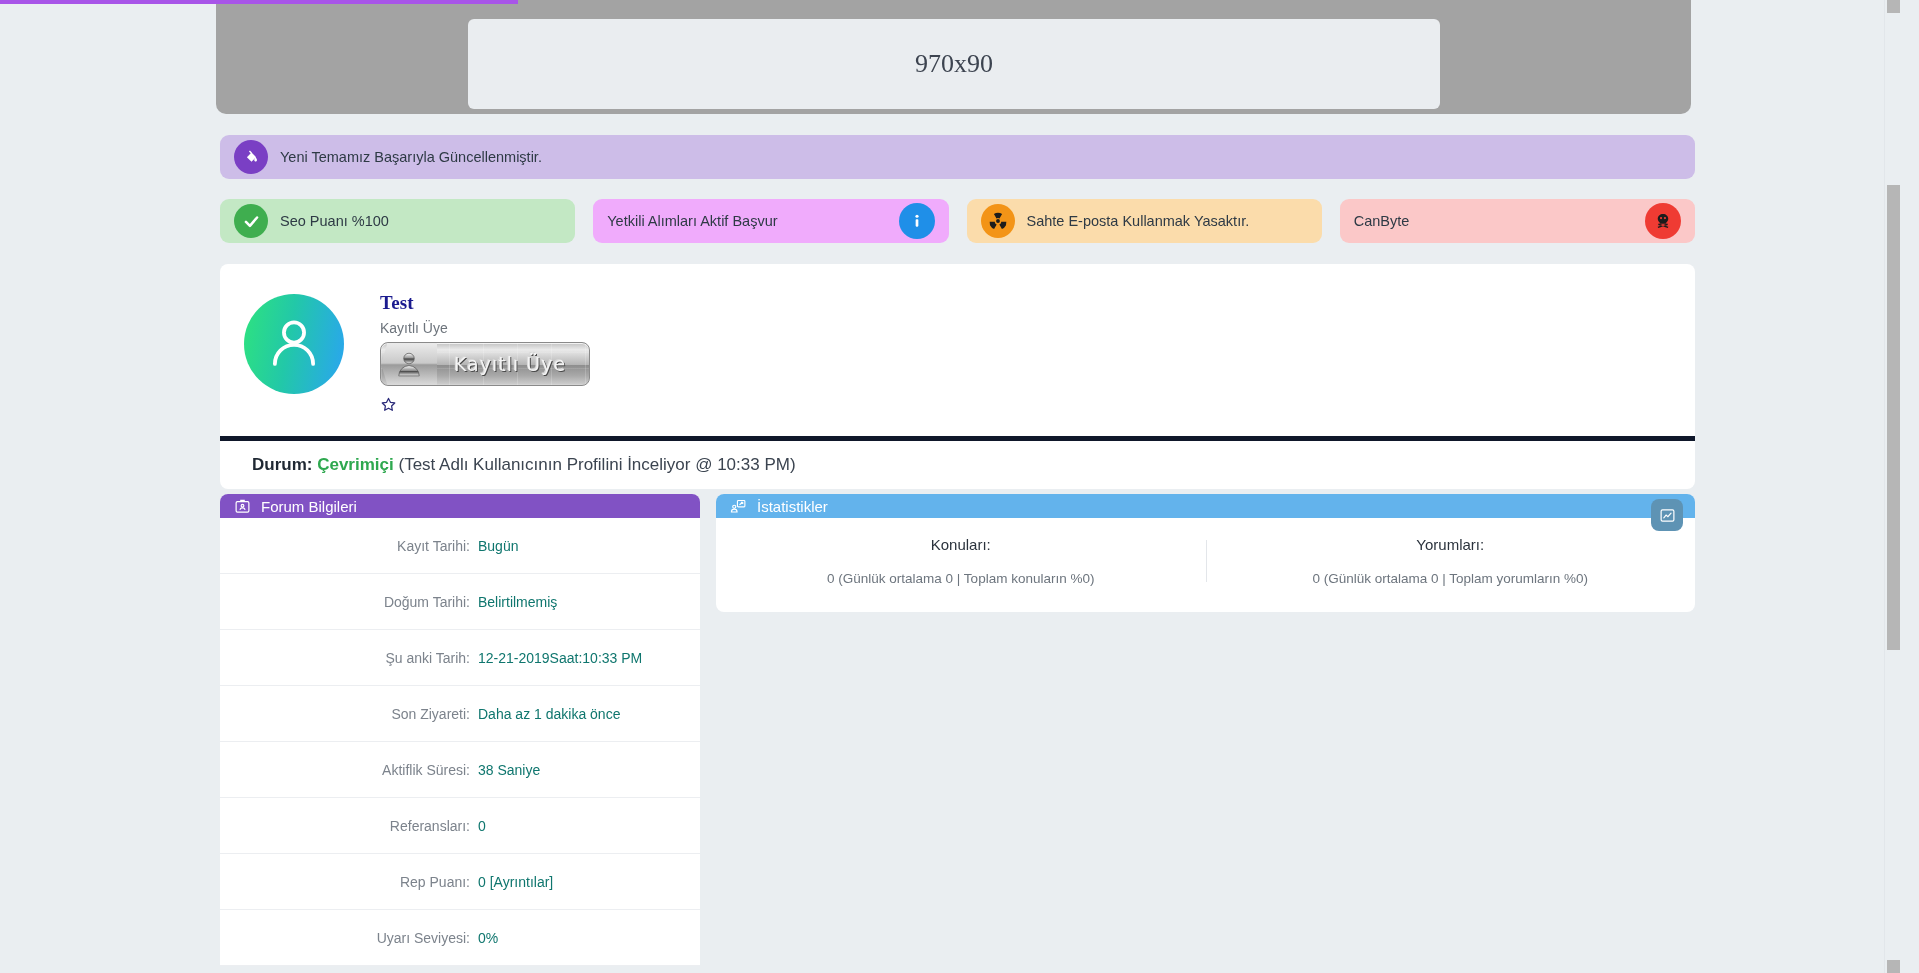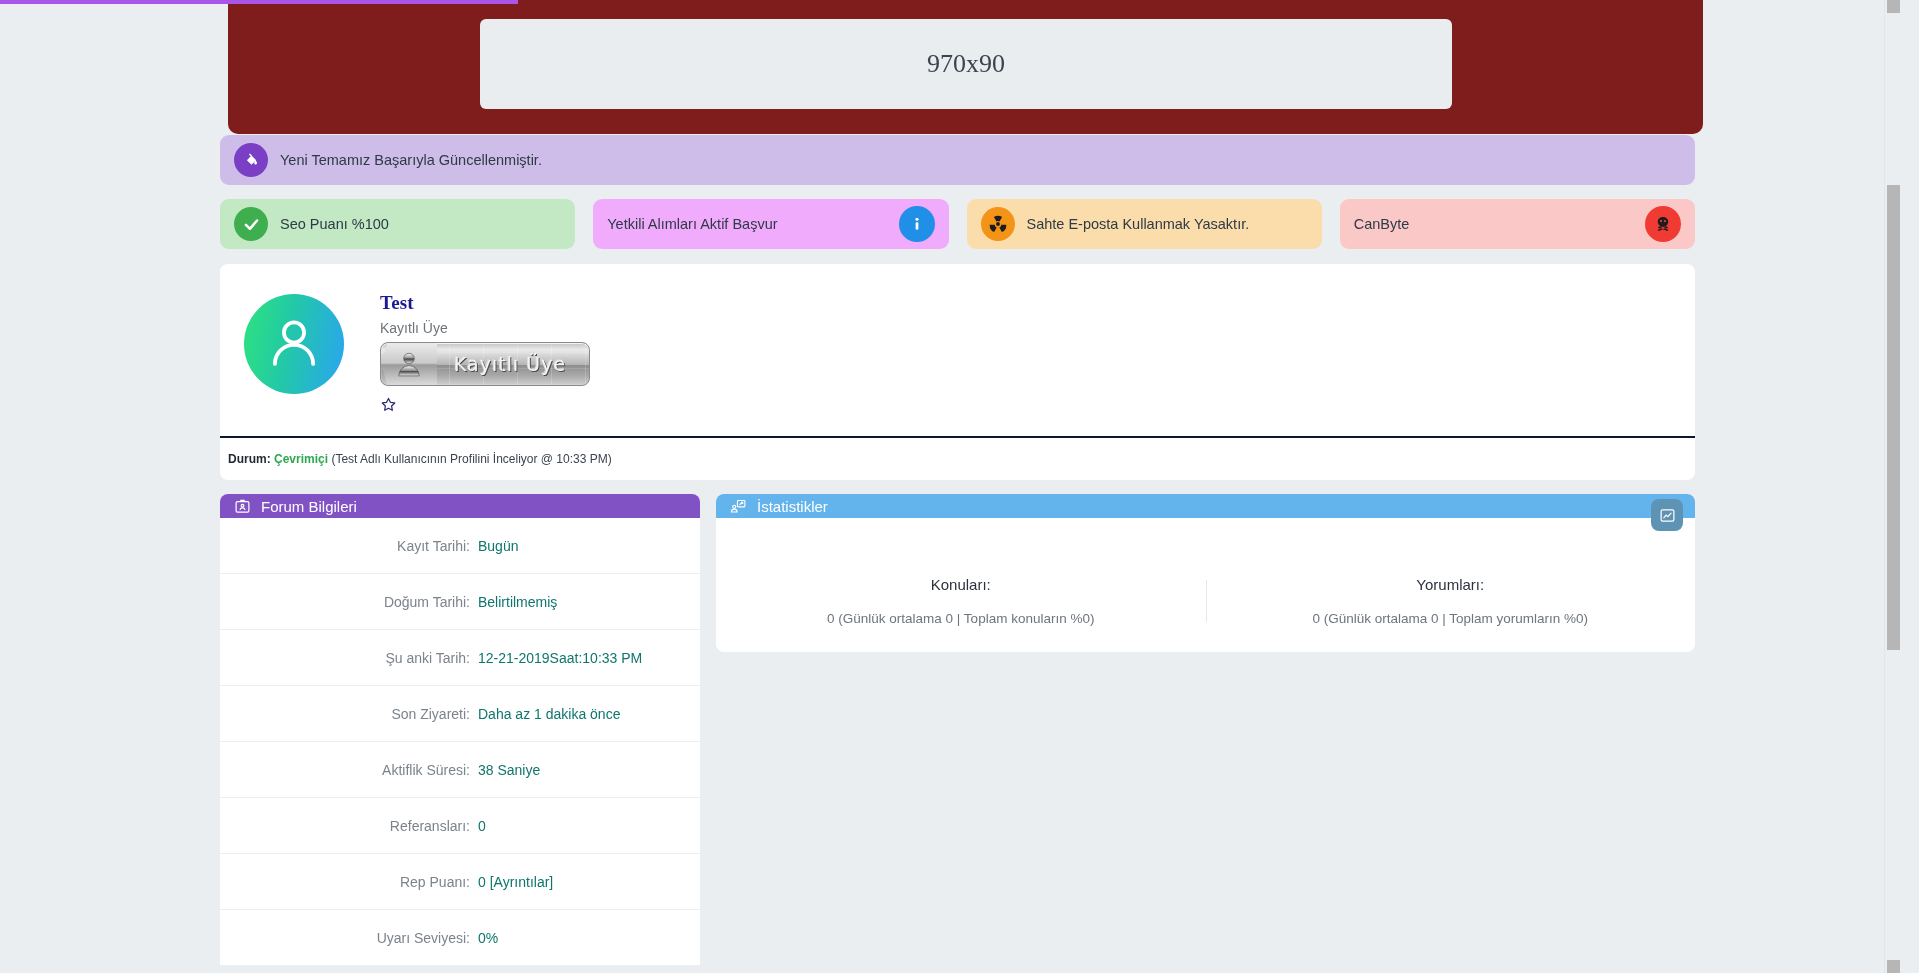--- a/index.html
+++ b/index.html
@@ -23,23 +23,23 @@
   #page {
     position: absolute;
     top: 0; left: 0;
     width: 1901px; height: 973px;
     overflow: hidden;
   }
 
   
   #ad-container {
     position: absolute;
-    left: 228px; top: 0;
-    width: 1475px; height: 134px;
-    background: #7f1d1d;
+    left: 216px; top: 0;
+    width: 1475px; height: 114px;
+    background: #a3a3a3;
     border-radius: 0 0 10px 10px;
   }
   #ad-slot {
     position: absolute;
     left: 252px; top: 19px;
     width: 972px; height: 90px;
     background: #eaedf0;
     border-radius: 6px;
     display: flex; align-items: center; justify-content: center;
     color: #3d4450;
@@ -53,21 +53,21 @@
     left: 220px;
     width: 1475px;
     display: flex;
     gap: 18px;
   }
   #alert-row-1 { top: 135px; height: 46px; }
   #alert-row-2 { top: 199px; height: 46px; }
 
   .alert {
     flex: 1;
-    height: 50px;
+    height: 44px;
     border-radius: 9px;
     display: flex;
     align-items: center;
     position: relative;
     padding: 0 14px;
     font-size: 14.5px;
     color: #2e3a45;
     overflow: hidden;
   }
   .alert .a-text { white-space: nowrap; }
@@ -174,23 +174,23 @@
     color: #f4f4f4;
     font-size: 19px;
     font-family: "DejaVu Sans", sans-serif;
     letter-spacing: 1px;
     text-shadow: 1px 1px 0 #4a4a4a, -1px -1px 0 #d8d8d8;
     padding-right: 6px;
   }
   #reputation-star { margin-top: 10px; }
 
   #profile-status {
-    border-top: 2px solid #0f172a;
-    padding: 14px 8px;
-    font-size: 12px;
+    border-top: 5px solid #0f172a;
+    padding: 14px 32px;
+    font-size: 17px;
     color: #2c3440;
   }
   #profile-status b { color: #1f2833; }
   #status-online { color: #2ea84f; font-weight: bold; }
   #status-detail { color: #3b4450; }
 
   
   #panels { position: absolute; left: 220px; top: 494px; width: 1475px; display: flex; gap: 16px; }
 
   .panel { background: #ffffff; border-radius: 8px 8px 0 0; overflow: hidden; }
@@ -230,21 +230,21 @@
   .info-label {
     width: 258px;
     text-align: right;
     color: #7c838c;
     padding-right: 8px;
   }
   .info-value { color: #0f766e; }
 
   
   #stats-body { display: flex; padding: 18px 0 26px 0; }
-  .stat-col { flex: 1; text-align: center; position: relative; margin-top: 40px; }
+  .stat-col { flex: 1; text-align: center; position: relative; }
   .stat-col + .stat-col::before {
     content: ""; position: absolute; left: 0; top: 4px; bottom: 4px;
     width: 1px; background: #e3e6ea;
   }
   .stat-title { font-size: 15px; color: #2b333d; margin-bottom: 18px; }
   .stat-sub { font-size: 13.5px; color: #6d757e; }
 
   
   #scrollbar-track {
     position: absolute; right: 0; top: 0;

